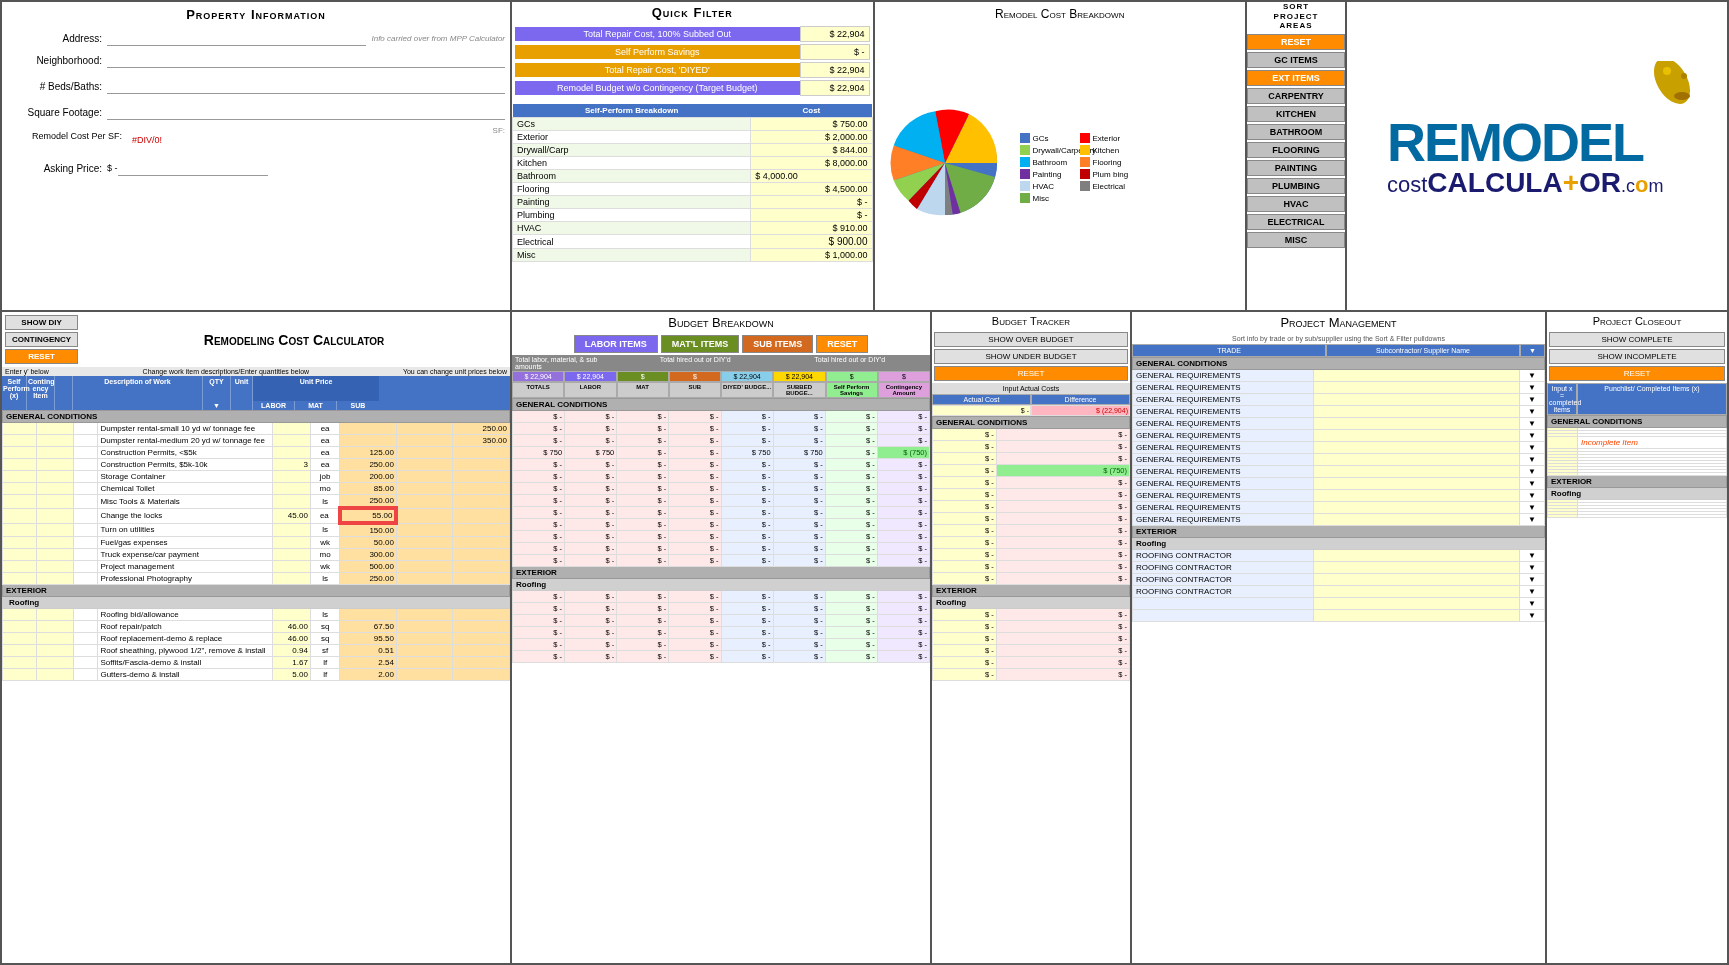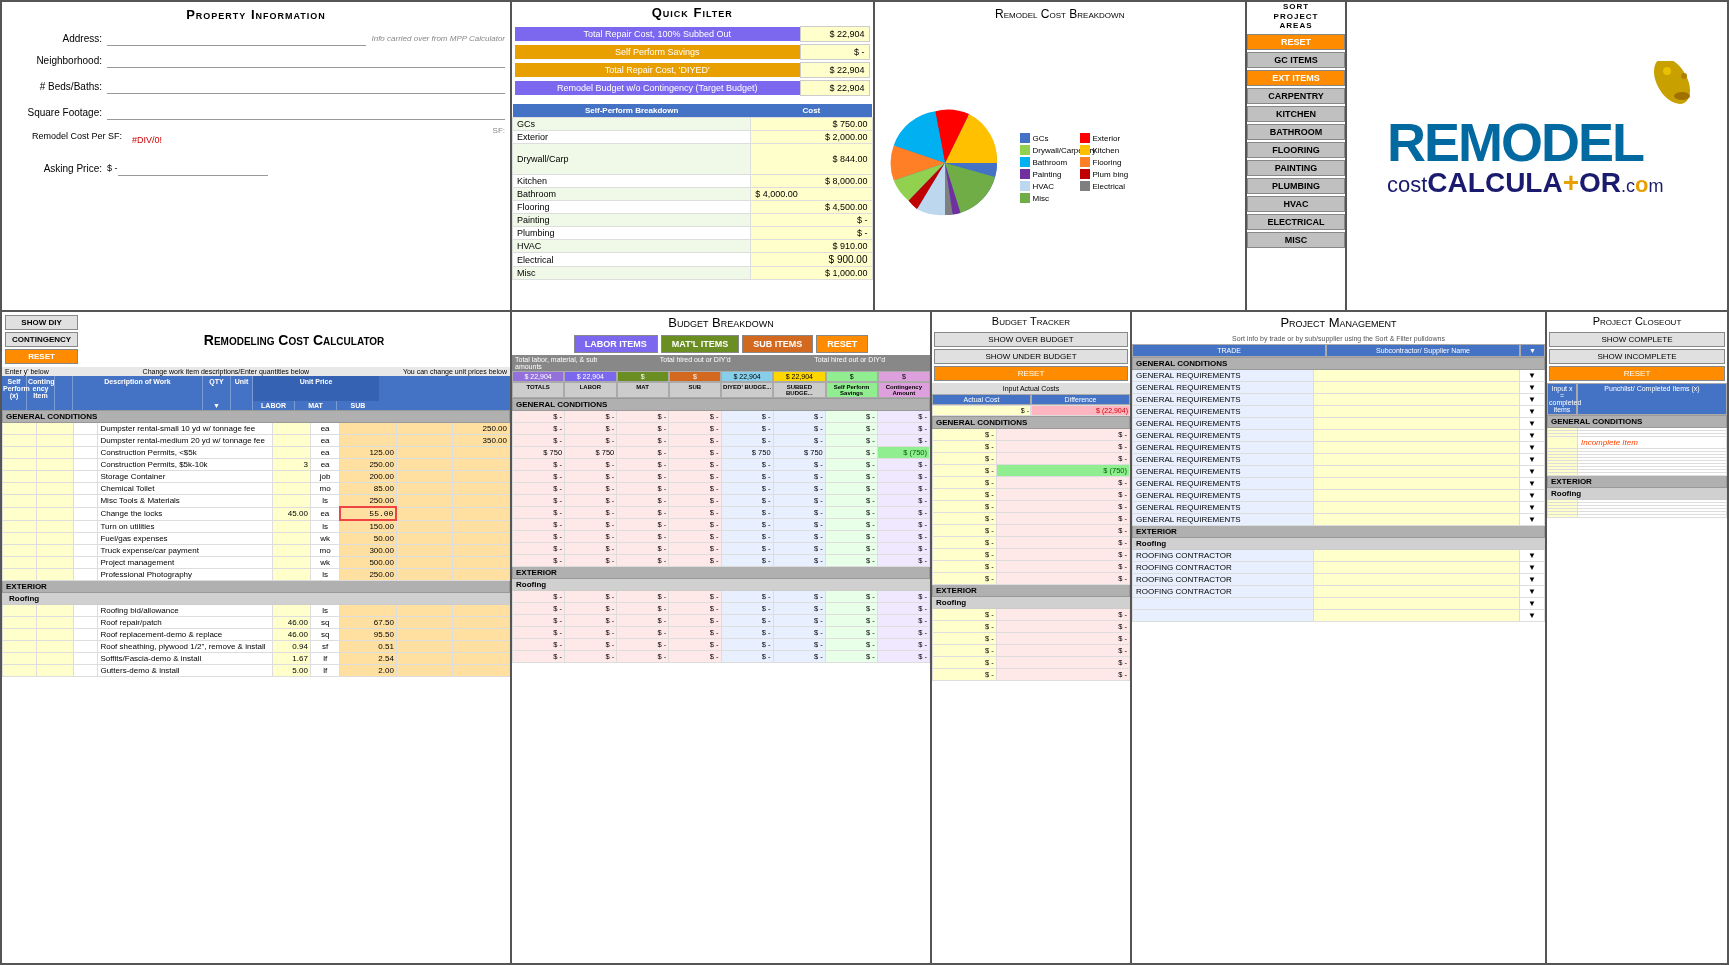--- a/index.html
+++ b/index.html
@@ -161,21 +161,21 @@
         <tbody id="qs-tbody">
         <tr>
               <td style="padding:1px 4px;font-size:9px;border:1px solid #ddd">GCs</td>
                   <td style="padding:1px 4px;font-size:9px;border:1px solid #ddd;text-align:right;background:#ffffcc">$ 750.00</td>
             </tr>
             <tr>
               <td style="padding:1px 4px;font-size:9px;border:1px solid #ddd">Exterior</td>
                   <td style="padding:1px 4px;font-size:9px;border:1px solid #ddd;text-align:right;background:#ffffcc">$ 2,000.00</td>
             </tr>
             <tr>
-              <td style="padding:10px 4px;font-size:9px;border:1px solid #ddd">Drywall/Carp</td>
+              <td style="padding:1px 4px;font-size:9px;border:1px solid #ddd">Drywall/Carp</td>
                   <td style="padding:1px 4px;font-size:9px;border:1px solid #ddd;text-align:right;background:#ffffcc">$ 844.00</td>
             </tr>
             <tr>
               <td style="padding:1px 4px;font-size:9px;border:1px solid #ddd">Kitchen</td>
                   <td style="padding:1px 4px;font-size:9px;border:1px solid #ddd;text-align:right;background:#ffffcc">$ 8,000.00</td>
             </tr>
             <tr>
               <td style="padding:1px 4px;font-size:9px;border:1px solid #ddd">Bathroom</td>
                   <td style="padding:1px 4px;font-size:9px;border:1px solid #ddd;text-align:left;background:#ffffcc">$ 4,000.00</td>
             </tr>
@@ -451,21 +451,21 @@
       <td style="border:1px solid #ddd;padding:1px 2px;background:#FFE0A0;text-align:right;"></td>
       <td style="border:1px solid #ddd;padding:1px 2px;background:#FFE0A0;text-align:right;"></td>
               </tr>
               <tr>
       <td style="border:1px solid #ddd;padding:1px 2px;background:#ffffcc;;text-align:center"></td>
       <td style="border:1px solid #ddd;padding:1px 2px;background:#ffffcc;;text-align:center"></td>
       <td style="border:1px solid #ddd;padding:1px 2px;"></td>
       <td style="border:1px solid #ddd;padding:1px 2px;">Change the locks</td>
       <td style="border:1px solid #ddd;padding:1px 2px;background:#ffffcc;;text-align:right">45.00</td>
       <td style="border:1px solid #ddd;padding:1px 2px;;text-align:center">ea</td>
-      <td style="border:2px solid #ef4444;padding:1px 2px;background:#FFE0A0;text-align:right;font-family:Liberation Mono, monospace;">55.00</td>
+      <td style="border:4px solid #ef4444;padding:1px 2px;background:#FFE0A0;text-align:right;">55.00</td>
       <td style="border:1px solid #ddd;padding:1px 2px;background:#FFE0A0;text-align:right;"></td>
       <td style="border:1px solid #ddd;padding:1px 2px;background:#FFE0A0;text-align:right;"></td>
               </tr>
               <tr>
       <td style="border:1px solid #ddd;padding:1px 2px;background:#ffffcc;;text-align:center"></td>
       <td style="border:1px solid #ddd;padding:1px 2px;background:#ffffcc;;text-align:center"></td>
       <td style="border:1px solid #ddd;padding:1px 2px;"></td>
       <td style="border:1px solid #ddd;padding:1px 2px;">Turn on utilities</td>
       <td style="border:1px solid #ddd;padding:1px 2px;background:#ffffcc;;text-align:right"></td>
       <td style="border:1px solid #ddd;padding:1px 2px;;text-align:center">ls</td>

